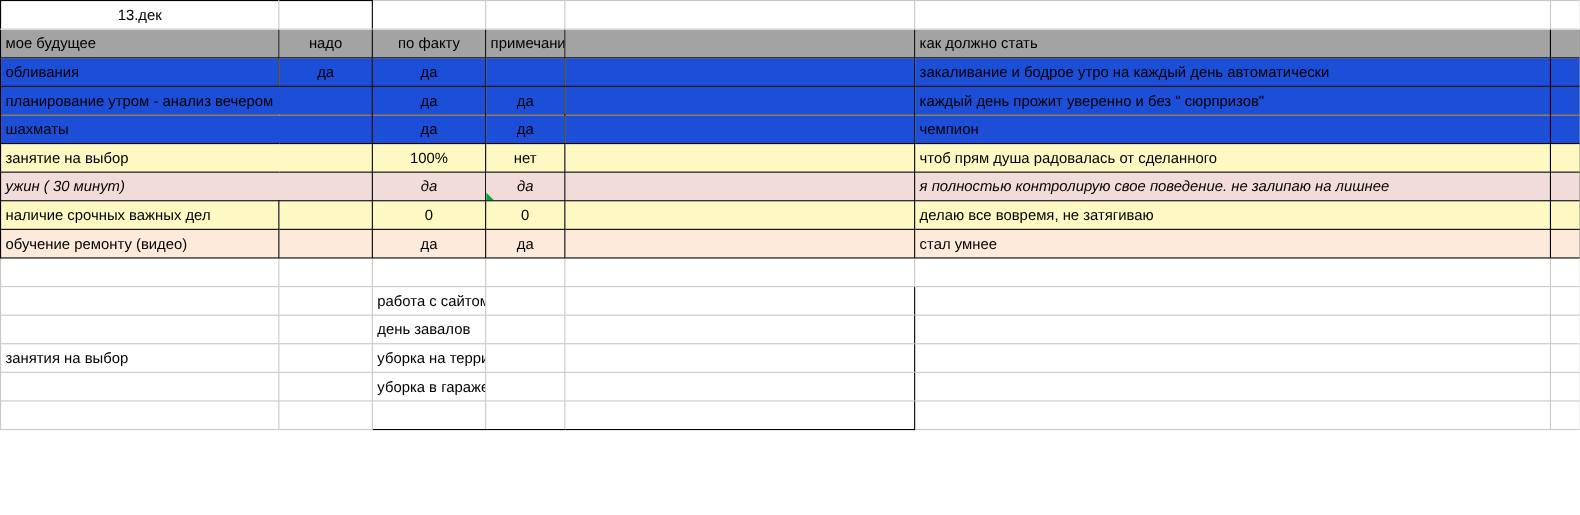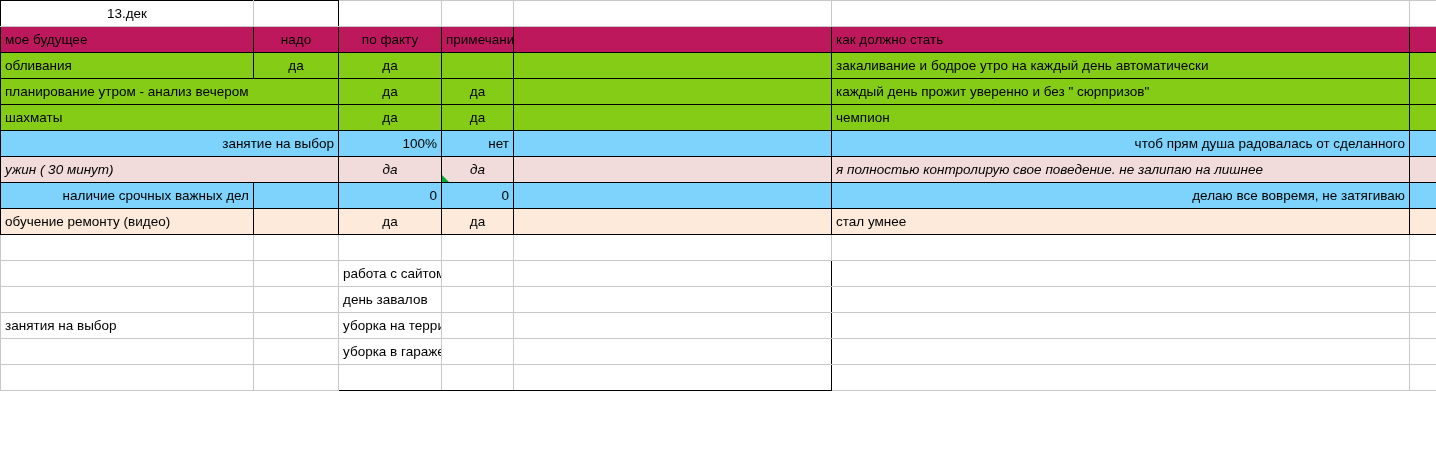--- a/index.html
+++ b/index.html
@@ -48,23 +48,23 @@
     border: 1px solid #000000 !important;
   }
   .b-left  { border-left: 1px solid #000000 !important; }
   .b-right { border-right: 1px solid #000000 !important; }
   .b-top   { border-top: 1px solid #000000 !important; }
   .b-bot   { border-bottom: 1px solid #000000 !important; }
 
   .center { text-align: center; }
   .left { text-align: left; }
 
-  .yellow { background: #be185d; }
-  .blue   { background: #84cc16; }
-  .green  { background: #7dd3fc; text-align: right; }
+  .yellow { background: #a3a3a3; }
+  .blue   { background: #1d4ed8; }
+  .green  { background: #fef9c3; }
   .pink   { background: #f2dcdb; font-style: italic; }
   .peach  { background: #fdeada; margin-top: 27px; }
   .white  { background: #ffffff; }
 
   .pad-left { padding-left: 6px; margin-left: 31px; }
 
   .marker-green {
     position: relative;
   }
   .marker-green::after {

